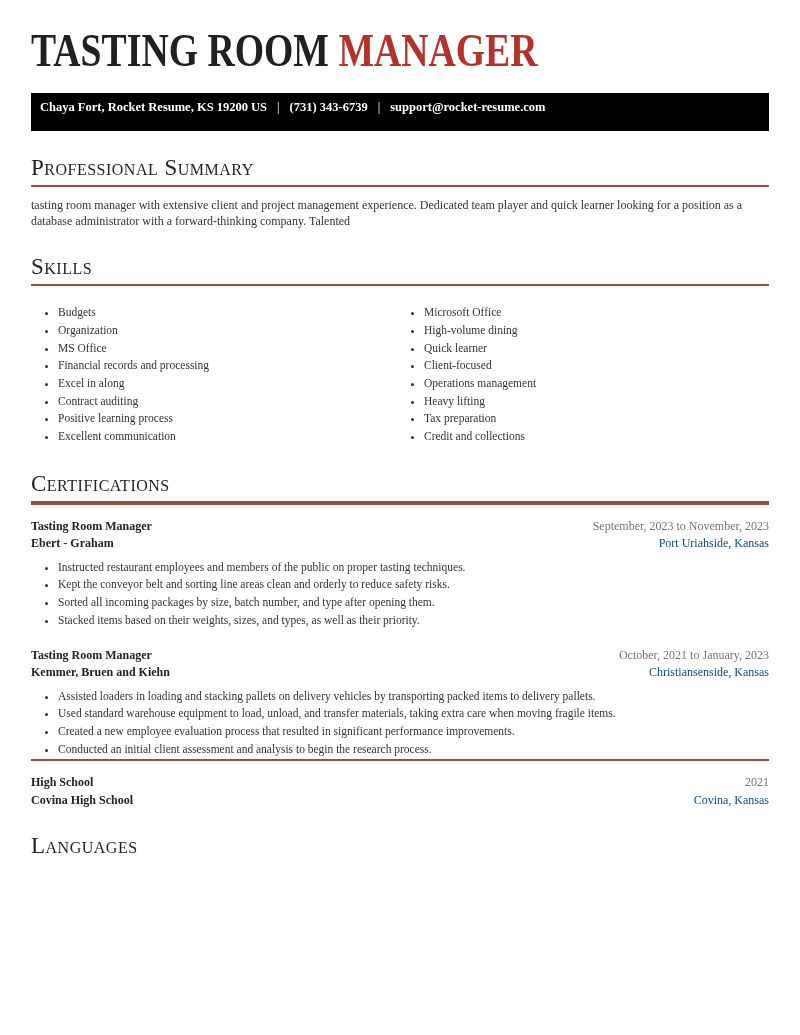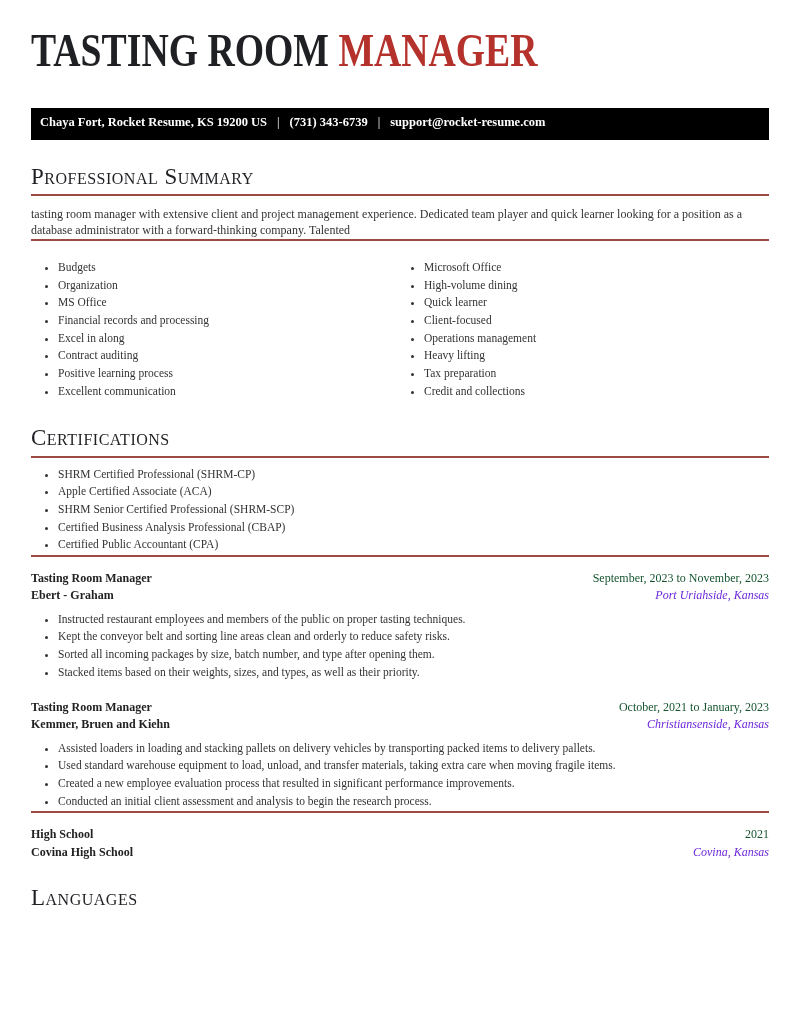--- a/index.html
+++ b/index.html
@@ -27,26 +27,26 @@
     line-height:1.0;
     white-space:nowrap;
     color:var(--ink);
     transform:scaleX(0.82);
     transform-origin:left top;
     letter-spacing:0px;
   }
   .title-accent{color:var(--accent-red);}
   
   .contact-bar{
-    margin-top:34px;
+    margin-top:19px;
     background:var(--banner);
     color:#ffffff;
     font-weight:bold;
     font-size:12.5px;
-    padding:8px 8px 10px 9px;
+    padding:8px 8px 16px 9px;
     line-height:1.1;
   }
   .contact-bar .sep{margin:0 10px;font-weight:normal;}
   
   .section-heading{
     font-variant:small-caps;
     font-size:23px;
     font-weight:normal;
     color:var(--ink);
     letter-spacing:0.5px;
@@ -80,42 +80,43 @@
   .entry{margin-top:13px;}
   .entry + .entry{margin-top:19px;}
   .entry-row{
     display:flex;
     justify-content:space-between;
     align-items:baseline;
     font-size:12px;
     line-height:1.45;
   }
   .entry-title,.entry-company{font-weight:bold;color:#222;}
-  .entry-dates{color:#14532d;}
-  .entry-location{font-style:italic;color:#6d28d9;}
+  .entry-dates{color:#737373;}
+  .entry-location{color:#0c4a6e;}
   .entry ul.bullets{margin-top:7px;}
 </style>
 </head>
 <body>
 
 <div class="page">
 
   <h1 class="page-title"><span>TASTING ROOM </span><span class="title-accent">MANAGER</span></h1>
 
   <div class="contact-bar">
     <span>Chaya Fort, Rocket Resume, KS 19200 US</span><span class="sep">|</span><span>(731) 343-6739</span><span class="sep">|</span><span>support@rocket-resume.com</span>
   </div>
 
   <div>
     <h2 class="section-heading">Professional Summary</h2>
     <hr class="rule">
     <p class="summary-text">tasting room manager with extensive client and project management experience. Dedicated team player and quick learner looking for a position as a database administrator with a forward-thinking company. Talented</p>
   </div>
 
   <div>
+    <h2 class="section-heading">Skills</h2>
     <hr class="rule">
     <div class="two-col">
       <ul class="bullets">
         <li>Budgets</li>
         <li>Organization</li>
         <li>MS Office</li>
         <li>Financial records and processing</li>
         <li>Excel in along</li>
         <li>Contract auditing</li>
         <li>Positive learning process</li>
@@ -130,27 +131,20 @@
         <li>Heavy lifting</li>
         <li>Tax preparation</li>
         <li>Credit and collections</li>
       </ul>
     </div>
   </div>
 
   <div>
     <h2 class="section-heading">Certifications</h2>
     <hr class="rule">
-    <ul class="bullets">
-      <li>SHRM Certified Professional (SHRM-CP)</li>
-      <li>Apple Certified Associate (ACA)</li>
-      <li>SHRM Senior Certified Professional (SHRM-SCP)</li>
-      <li>Certified Business Analysis Professional (CBAP)</li>
-      <li>Certified Public Accountant (CPA)</li>
-    </ul>
   </div>
 
   <div>
     <hr class="rule">
 
     <div class="entry">
       <div class="entry-row">
         <span class="entry-title">Tasting Room Manager</span>
         <span class="entry-dates">September, 2023 to November, 2023</span>
       </div>

